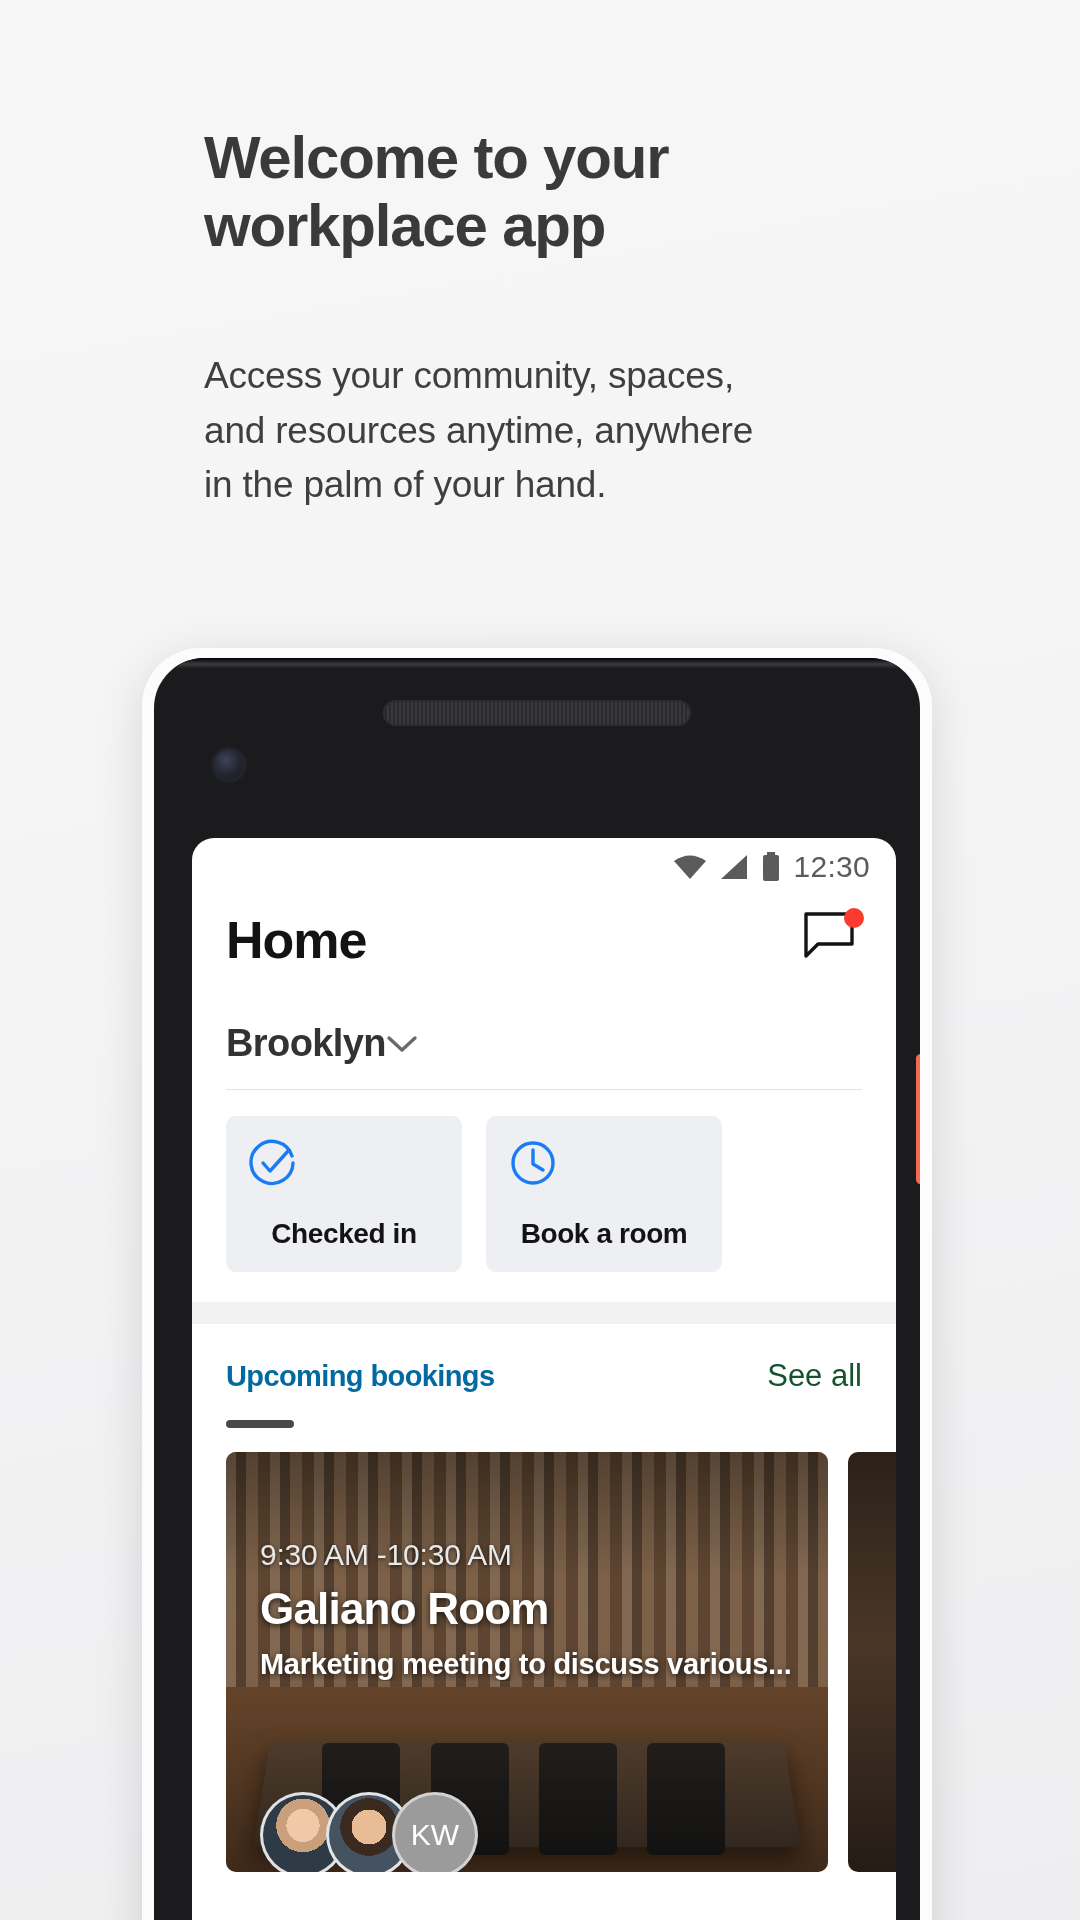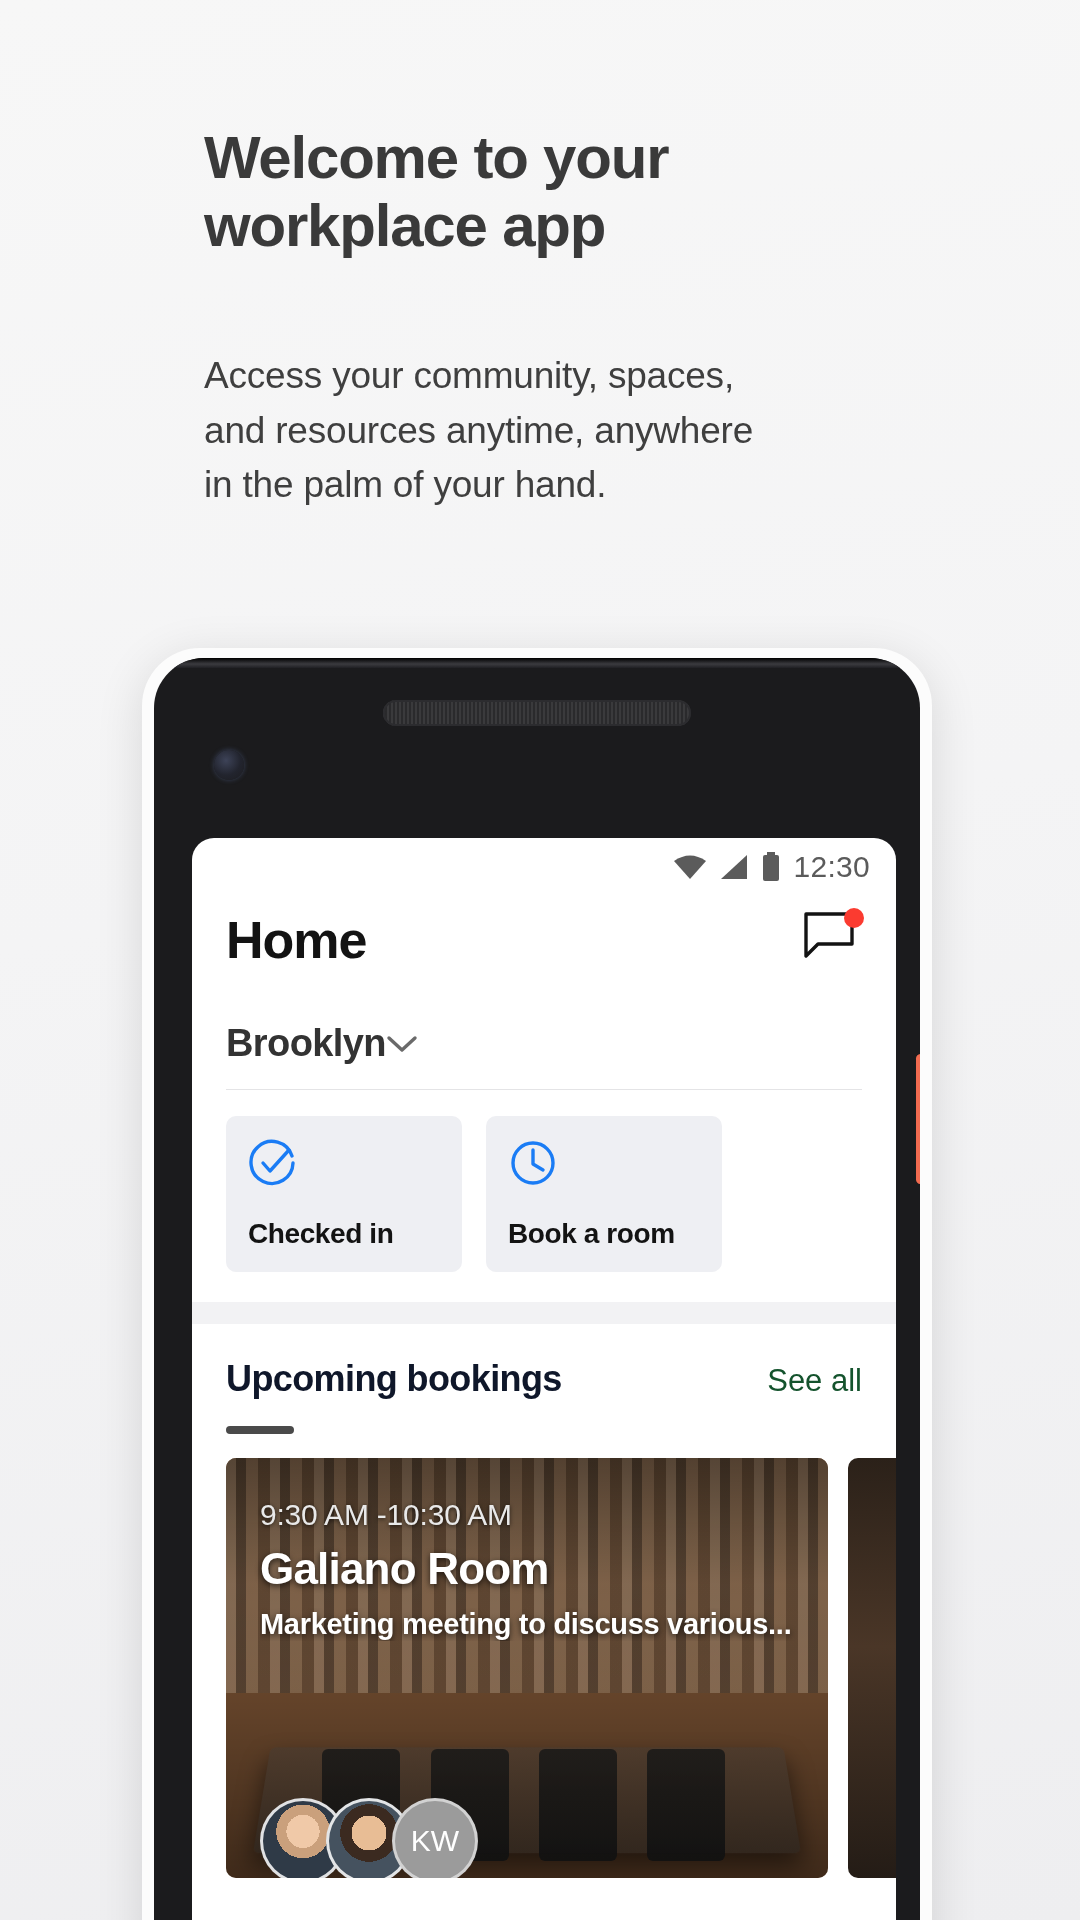--- a/index.html
+++ b/index.html
@@ -94,30 +94,30 @@
     display:flex; gap:24px; padding:26px 0 30px 34px;
   }
   .qa-card {
     flex:0 0 auto; width:236px; height:156px;
     background:#eeeff3; border-radius:10px;
     padding:22px 22px 0 22px;
     display:flex; flex-direction:column; justify-content:space-between;
   }
   .qa-label {
     font-size:28px; font-weight:700; color:#131313;
-    letter-spacing:-.4px; padding-bottom:22px; white-space:nowrap;
+    letter-spacing:-.4px; padding-bottom:22px; white-space:nowrap;text-align:center;
   }
   .gray-band { height:22px; background:#f2f2f4; }
 
   
   .section-head {
     display:flex; align-items:baseline; justify-content:space-between;
     padding:34px 34px 0 34px;
   }
-  .section-title { font-size:36px; font-weight:700; color:#0f172a; letter-spacing:-.6px; }
+  .section-title { font-size:29px; font-weight:700; color:#0369a1; letter-spacing:-.6px; }
   .see-all { font-size:31px; color:#14532d; font-weight:400; }
   .tab-indicator {
     width:68px; height:8px; border-radius:4px; background:#4a4a4a;
     margin:26px 0 0 34px;
   }
 
   
   .cards-row { display:flex; gap:20px; padding:24px 0 0 34px; }
   .booking-card {
     flex:0 0 auto; width:602px; height:420px; border-radius:10px;
@@ -164,20 +164,21 @@
   }
   .chair {
     position:absolute; bottom:4%; width:78px; height:112px; border-radius:6px;
     background:linear-gradient(180deg,#1d1b19 0%,#111 100%);
     opacity:.93;
   }
   .card-text { position:absolute; left:34px; top:40px; right:30px; }
   .card-time {
     font-size:30px; color:#e9e9e9; font-weight:400; letter-spacing:-.2px;
     text-shadow:0 1px 4px rgba(0,0,0,.7);
+    margin-top:46px;
   }
   .card-room {
     margin-top:12px; font-size:44px; font-weight:700; color:#fff;
     letter-spacing:-.8px; text-shadow:0 2px 6px rgba(0,0,0,.7);
   }
   .card-desc {
     margin-top:14px; font-size:29px; font-weight:700; color:#fff;
     letter-spacing:-.3px; white-space:nowrap; overflow:hidden;
     text-overflow:ellipsis; text-shadow:0 2px 6px rgba(0,0,0,.7);
   }

